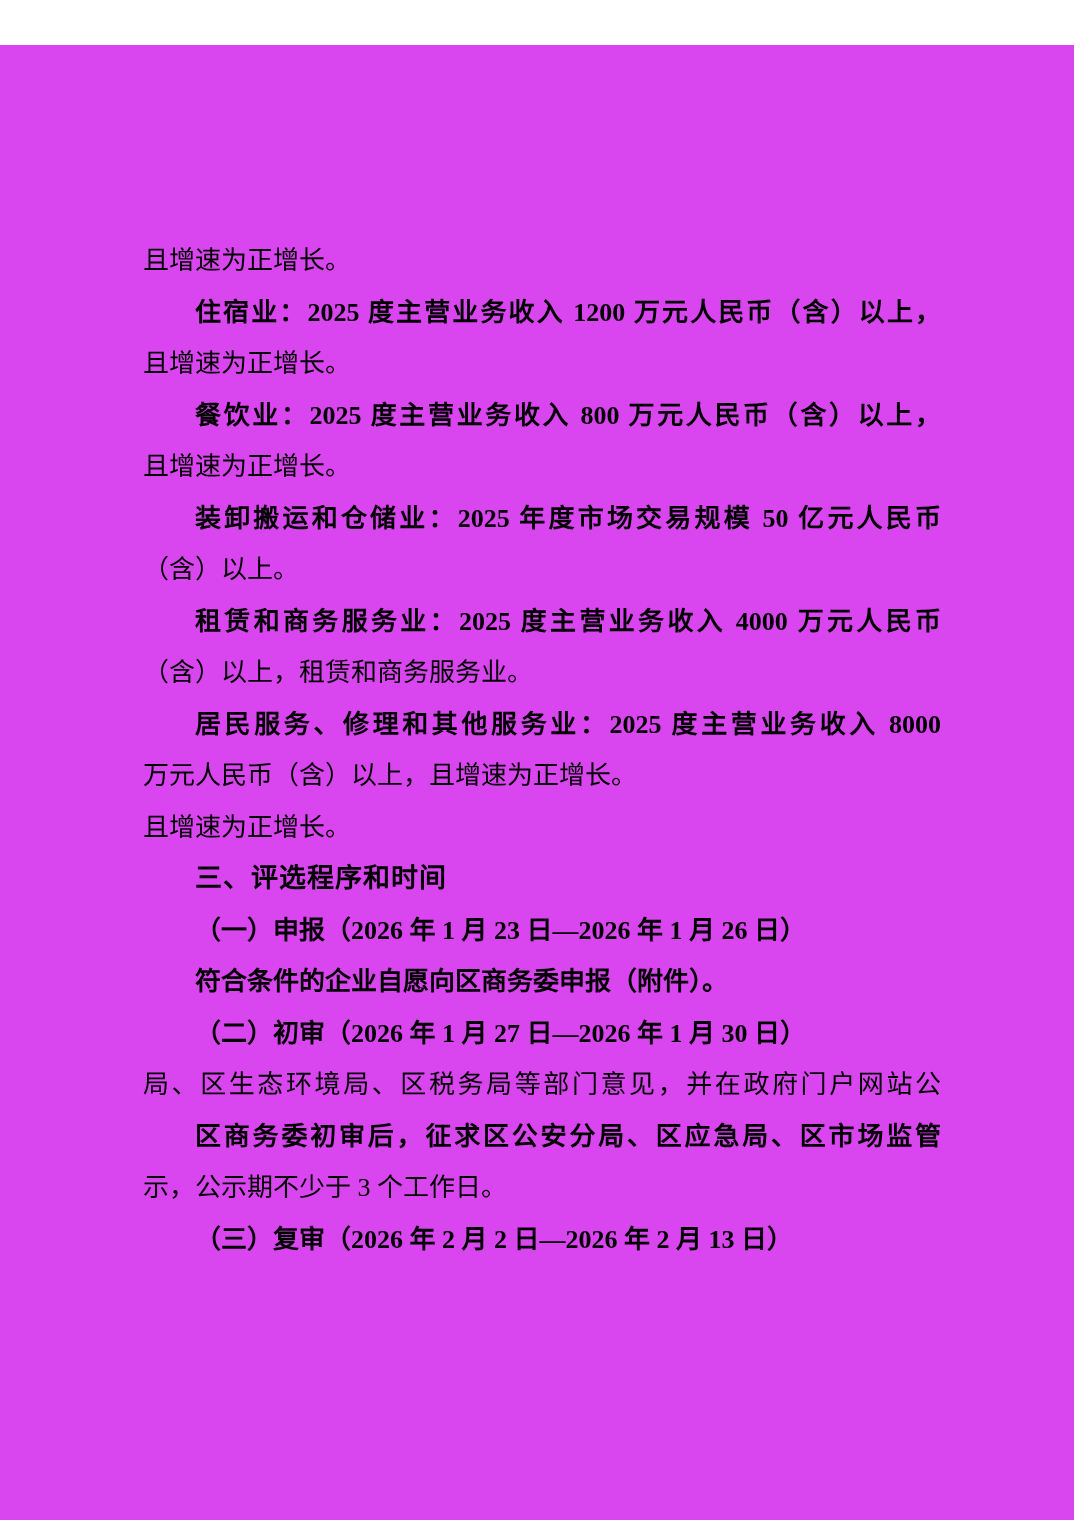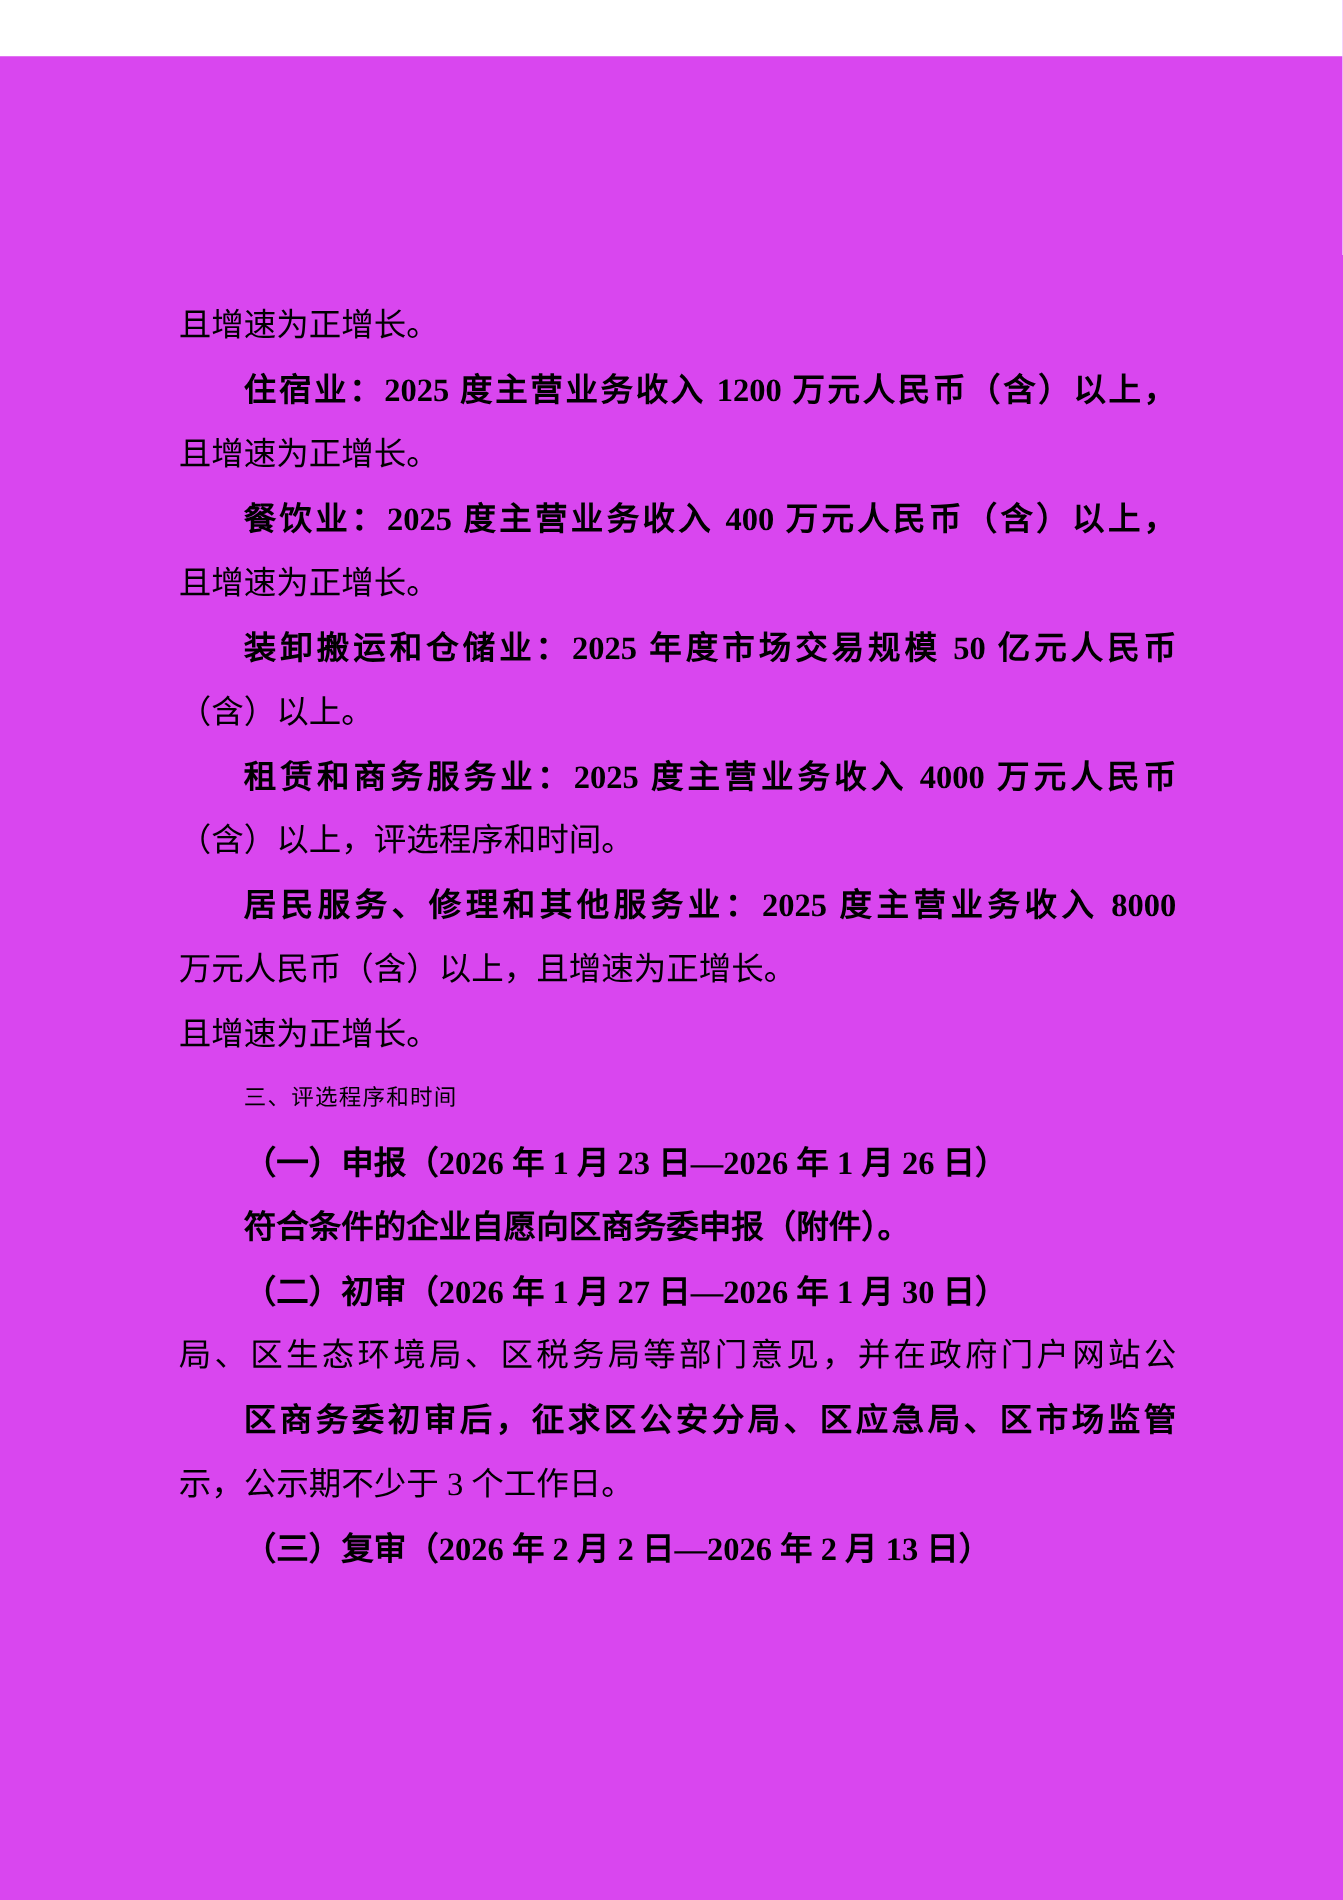--- a/index.html
+++ b/index.html
@@ -32,51 +32,51 @@
     white-space: normal;
     overflow: visible;
   }
   .line.indent { text-indent: 52px; font-weight: bold; }
   .line.fill {
     text-align: justify;
     text-align-last: justify;
   }
   .line.heading {
     font-family: "Liberation Sans", sans-serif;
-    font-weight: 400;
-    font-size: 18px;
+    font-weight: 700;
+    font-size: 27px;
     letter-spacing: 1px;
   }
   .line.subheading {
     font-weight: 700;
   }
 </style>
 </head>
 <body>
 
 <div class="page">
   <div class="content">
       <div class="para">
         <div class="line body">且增速为正增长。</div>
       </div>
       <div class="para">
         <div class="line body indent fill">住宿业：2025 度主营业务收入 1200 万元人民币（含）以上，</div>
         <div class="line body">且增速为正增长。</div>
       </div>
       <div class="para">
-        <div class="line body indent fill">餐饮业：2025 度主营业务收入 400 万元人民币（含）以上，</div>
+        <div class="line body indent fill">餐饮业：2025 度主营业务收入 800 万元人民币（含）以上，</div>
         <div class="line body">且增速为正增长。</div>
       </div>
       <div class="para">
         <div class="line body indent fill">装卸搬运和仓储业：2025 年度市场交易规模 50 亿元人民币</div>
         <div class="line body">（含）以上。</div>
       </div>
       <div class="para">
         <div class="line body indent fill">租赁和商务服务业：2025 度主营业务收入 4000 万元人民币</div>
-        <div class="line body">（含）以上，评选程序和时间。</div>
+        <div class="line body">（含）以上，租赁和商务服务业。</div>
       </div>
       <div class="para">
         <div class="line body indent fill">居民服务、修理和其他服务业：2025 度主营业务收入 8000</div>
         <div class="line body">万元人民币（含）以上，且增速为正增长。</div>
       </div>
       <div class="para">
         <div class="line body">且增速为正增长。</div>
       </div>
       <div class="para">
         <div class="line heading indent">三、评选程序和时间</div>

